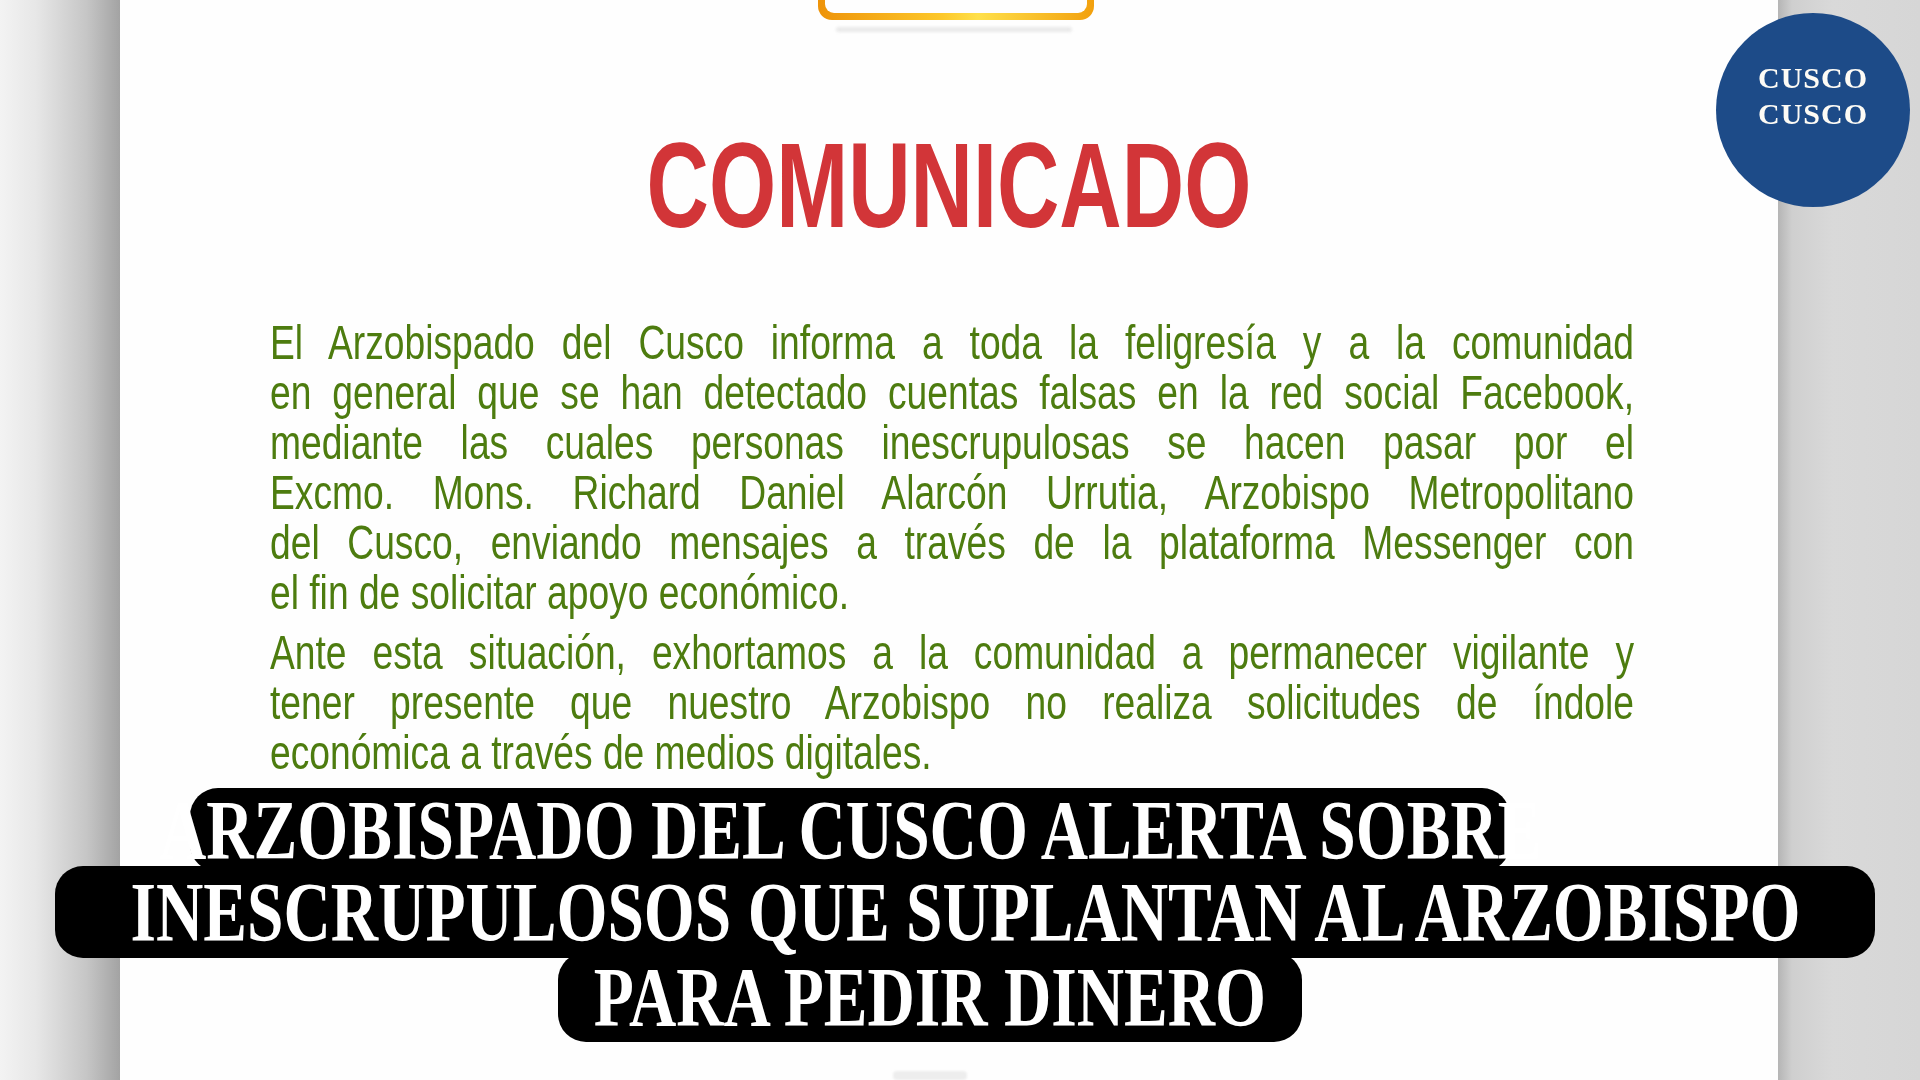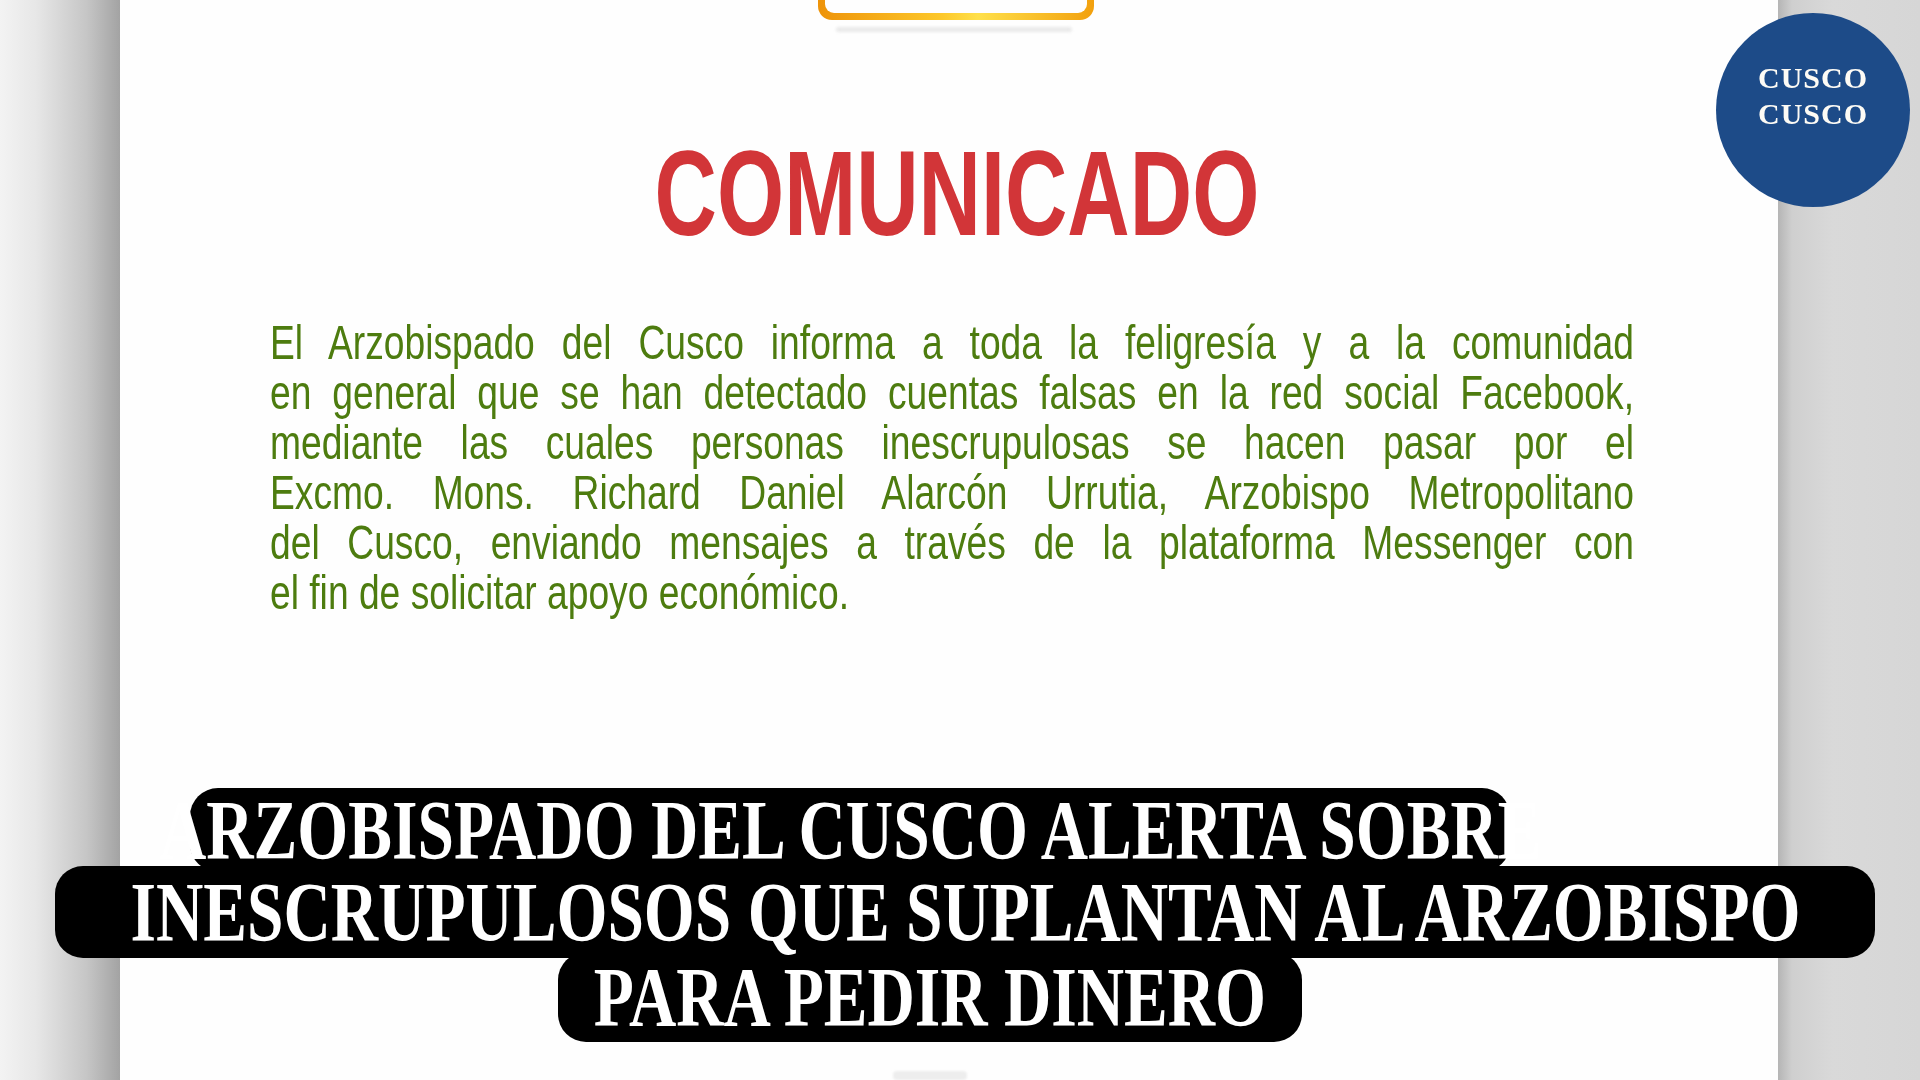--- a/index.html
+++ b/index.html
@@ -29,21 +29,21 @@
   .gold-frame .gold-inner{
     position:absolute;left:7px;right:7px;top:0;bottom:7px;
     border-radius:0 0 9px 9px;background:#fefefe;
   }
   .frame-shadow{
     position:absolute;left:836px;top:27px;width:236px;height:5px;z-index:3;
     background:#e9e9e9;border-radius:3px;filter:blur(1.5px);
   }
   
   .title{
-    position:absolute;left:120px;top:125px;width:1658px;margin:8px;z-index:3;
+    position:absolute;left:120px;top:125px;width:1658px;margin:0;z-index:3;
     text-align:center;font-size:120px;font-weight:bold;color:#d23538;
     line-height:1;letter-spacing:0px;
   }
   .title .squeeze{display:inline-block;transform:scaleX(0.72);transform-origin:center;}
   
   .para{position:absolute;left:270px;width:1363px;z-index:3;color:#4d7c0f;}
   .p1{top:318px;}
   .p2{top:628px;}
   .bline{
     width:1760px;height:50px;line-height:50px;font-size:48px;
@@ -100,20 +100,25 @@
 
   <div class="para p1">
     <div class="bline">El Arzobispado del Cusco informa a toda la feligresía y a la comunidad</div>
     <div class="bline">en general que se han detectado cuentas falsas en la red social Facebook,</div>
     <div class="bline">mediante las cuales personas inescrupulosas se hacen pasar por el</div>
     <div class="bline">Excmo. Mons. Richard Daniel Alarcón Urrutia, Arzobispo Metropolitano</div>
     <div class="bline">del Cusco, enviando mensajes a través de la plataforma Messenger con</div>
     <div class="bline last">el fin de solicitar apoyo económico.</div>
   </div>
 
+  <div class="para p2">
+    <div class="bline">Ante esta situación, exhortamos a la comunidad a permanecer vigilante y</div>
+    <div class="bline">tener presente que nuestro Arzobispo no realiza solicitudes de índole</div>
+    <div class="bline last">económica a través de medios digitales.</div>
+  </div>
 
   <div class="bbox bl1">
     <span class="squeeze">ARZOBISPADO DEL CUSCO ALERTA SOBRE</span>
   </div>
   <div class="bbox bl3">
     <span class="squeeze">PARA PEDIR DINERO</span>
   </div>
   <div class="bbox bl2">
     <span class="squeeze">INESCRUPULOSOS QUE SUPLANTAN AL ARZOBISPO</span>
   </div>

